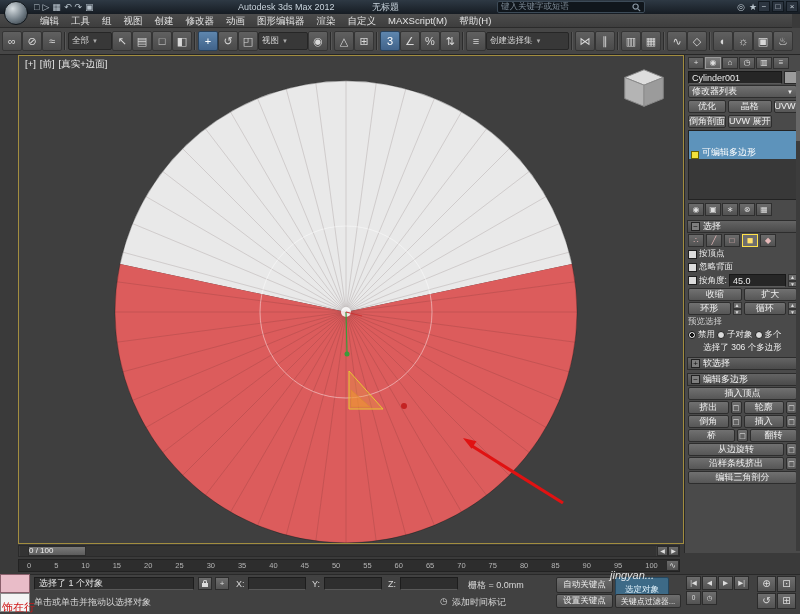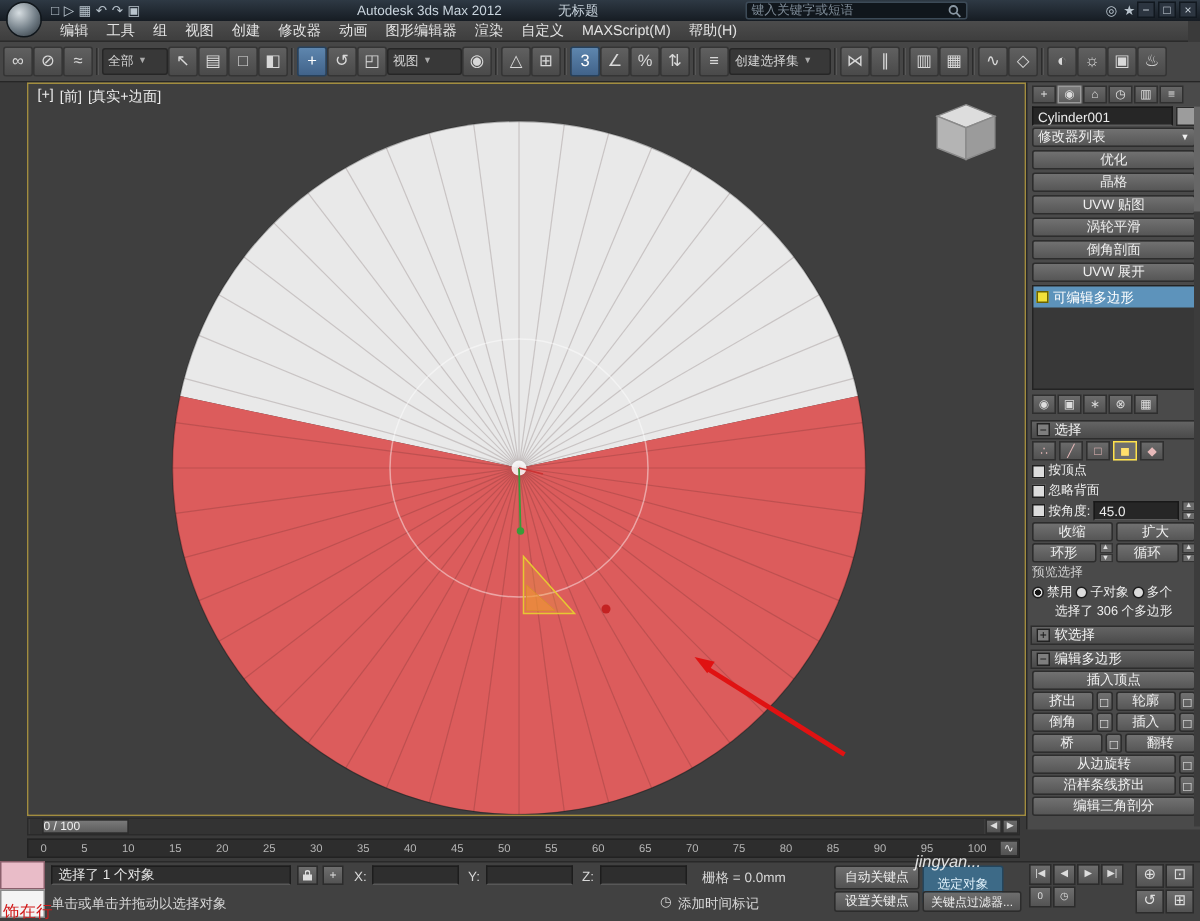--- a/index.html
+++ b/index.html
@@ -40,21 +40,21 @@
 .cptab{width:16px;height:12px;background:linear-gradient(#676767,#505050);border:1px solid #303030;color:#ddd;font-size:8px;line-height:10px;text-align:center}
 .cptab.active{background:linear-gradient(#7d7d7d,#5e5e5e);border-color:#9a9a9a}
 .prow{display:flex;gap:2px;margin:1px 3px;align-items:center}
 .fld{background:#262626;border:1px solid #181818;border-bottom-color:#5a5a5a;color:#ececec;font-size:9px;display:flex;align-items:center;padding:0 3px;height:13px}
 .btn{background:linear-gradient(#717171,#565656);border:1px solid #2d2d2d;border-radius:2px;color:#efefef;font-size:9px;height:13px;display:flex;align-items:center;justify-content:center;white-space:nowrap}
 .btn.set{width:11px;flex:0 0 11px}
 .grow1{flex:1}
 .roll{height:13px;background:linear-gradient(#646464,#4a4a4a);border:1px solid #2d2d2d;display:flex;align-items:center;font-size:9px;color:#f3f3f3;padding:0 3px;gap:3px;margin:3px 2px 1px}
 .roll .pm{width:9px;height:9px;background:#7e7e7e;border:1px solid #222;font-size:8px;line-height:7px;text-align:center;color:#111}
 #stacklist{margin:2px 3px;height:70px;background:#383838;border:1px solid #232323}
-.stackitem{display:flex;align-items:center;gap:3px;height:14px;padding:0 2px;font-size:9px;color:#fff}
+.stackitem{display:flex;align-items:flex-end;gap:3px;height:28px;padding:0 2px;font-size:9px;color:#fff}
 .stackitem.sel{background:#5d93bb}
 .stackitem .sicon{width:8px;height:8px;background:#f2e23a;border:1px solid #6b6200}
 #stacktools{display:flex;gap:1px;padding:1px 3px}
 .stool{width:16px;height:13px;background:linear-gradient(#6b6b6b,#525252);border:1px solid #2f2f2f;color:#ddd;font-size:8px;line-height:11px;text-align:center}
 .soicon{width:16px;height:13px;background:linear-gradient(#6b6b6b,#525252);border:1px solid #2f2f2f;color:#e7b9b9;font-size:8px;line-height:11px;text-align:center}
 .soicon.active{border:1px solid #ffe24a;background:#6e6e6e;color:#ffdf6b}
 .cb{width:9px;height:9px;background:#dcdcdc;border:1px solid #1e1e1e;flex:0 0 9px}
 .rb{width:8px;height:8px;border-radius:50%;background:#dcdcdc;border:1px solid #1e1e1e;display:inline-block;flex:0 0 8px}
 .rb.on{background:radial-gradient(circle,#141414 45%,#dcdcdc 50%)}
 .plbl{font-size:8.5px;color:#ededed;white-space:nowrap}
@@ -166,21 +166,21 @@
     <span class="tsep"></span>
     <div class="tbtn">△</div>
     <div class="tbtn">⊞</div>
     <span class="tsep"></span>
     <div class="tbtn active">3</div>
     <div class="tbtn">∠</div>
     <div class="tbtn">%</div>
     <div class="tbtn">⇅</div>
     <span class="tsep"></span>
     <div class="tbtn">≡</div>
-    <div class="tdrop" style="width: 68px;">
+    <div class="tdrop" style="width: 83px;">
       <span class="lbl">创建选择集</span>
       <span class="caret">▼</span>
     </div>
     <span class="tsep"></span>
     <div class="tbtn">⋈</div>
     <div class="tbtn">∥</div>
     <span class="tsep"></span>
     <div class="tbtn">▥</div>
     <div class="tbtn">▦</div>
     <span class="tsep"></span>
@@ -290,21 +290,21 @@
   <div class="prow">
     <div class="fld grow1">Cylinder001</div>
     <div style="width:13px;height:13px;background:#9c9c9c;border:1px solid #2a2a2a"></div>
   </div>
   <div class="prow">
     <div class="btn grow1" style="justify-content:space-between;padding:0 3px">
       <span>修改器列表</span>
         <span style="font-size:6px">▼</span>
     </div>
   </div>
-  <div id="modsets" style="display:grid;grid-template-columns:1fr;gap:2px;margin:2px 3px">
+  <div id="modsets" style="display:grid;grid-template-columns:1fr 1fr 1fr 1fr;gap:2px;margin:2px 3px">
       <div class="btn">优化</div>
       <div class="btn">晶格</div>
       <div class="btn">UVW 贴图</div>
       <div class="btn">涡轮平滑</div>
       <div class="btn">倒角剖面</div>
       <div class="btn">UVW 展开</div>
     </div>
   <div id="stacklist">
       <div class="stackitem sel">
         <span class="sicon"></span>

